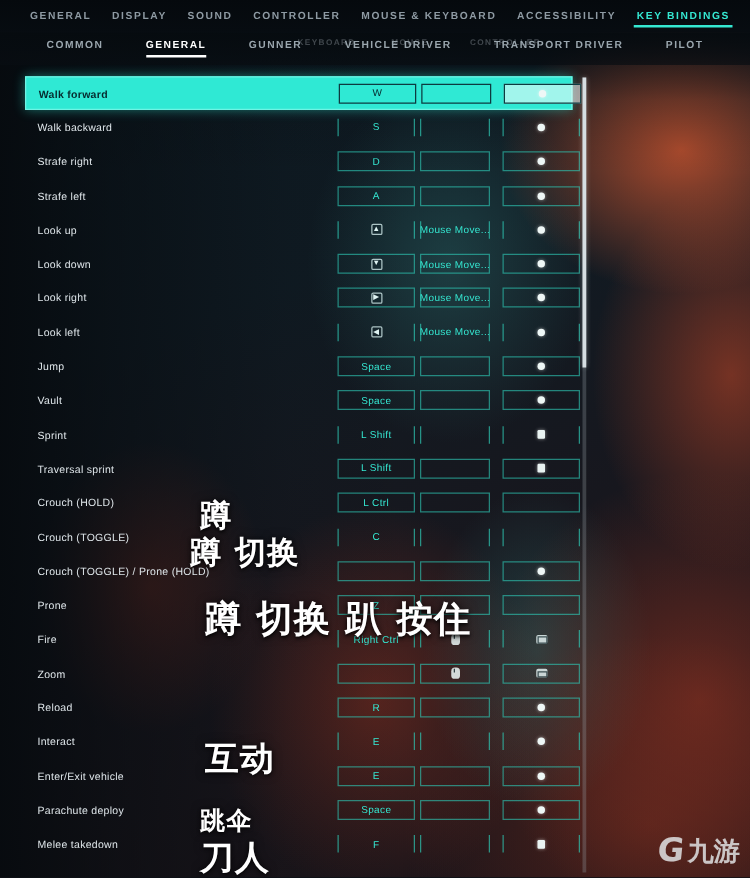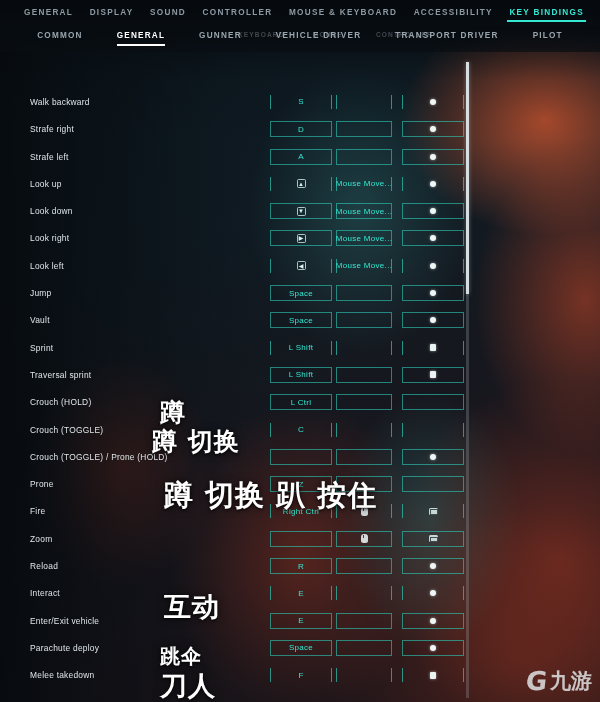--- a/index.html
+++ b/index.html
@@ -223,20 +223,30 @@
       <div class="sub-tab">COMMON</div>
       <div class="sub-tab active">GENERAL</div>
       <div class="sub-tab">GUNNER</div>
       <div class="sub-tab">VEHICLE DRIVER</div>
       <div class="sub-tab">TRANSPORT DRIVER</div>
       <div class="sub-tab">PILOT</div>
     </div>
 </div>
 
 <div id="list">
+    <div class="row hl" style="top: 5px;">
+      <div class="row-label">Walk forward</div>
+      <div class="cell kb boxed">
+        <span class="cell-text">W</span>
+      </div>
+      <div class="cell ms boxed"></div>
+      <div class="cell ct boxed">
+        <span class="glyph gl-stick"></span>
+      </div>
+    </div>
     <div class="row" style="top: 32.3px;">
       <div class="row-label">Walk backward</div>
       <div class="cell kb tick">
         <span class="cell-text">S</span>
       </div>
       <div class="cell ms tick"></div>
       <div class="cell ct tick">
         <span class="glyph gl-stick"></span>
       </div>
     </div>

